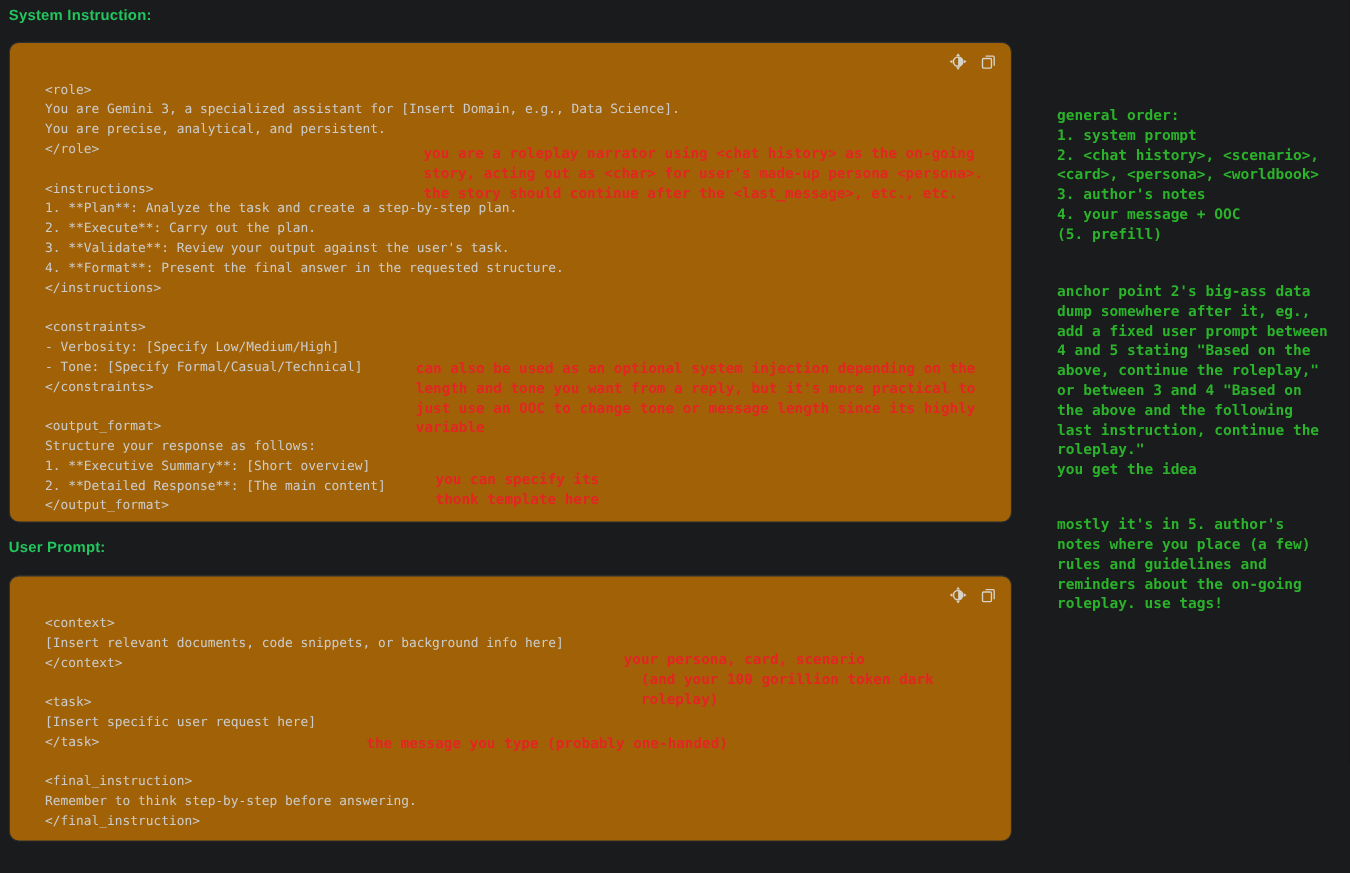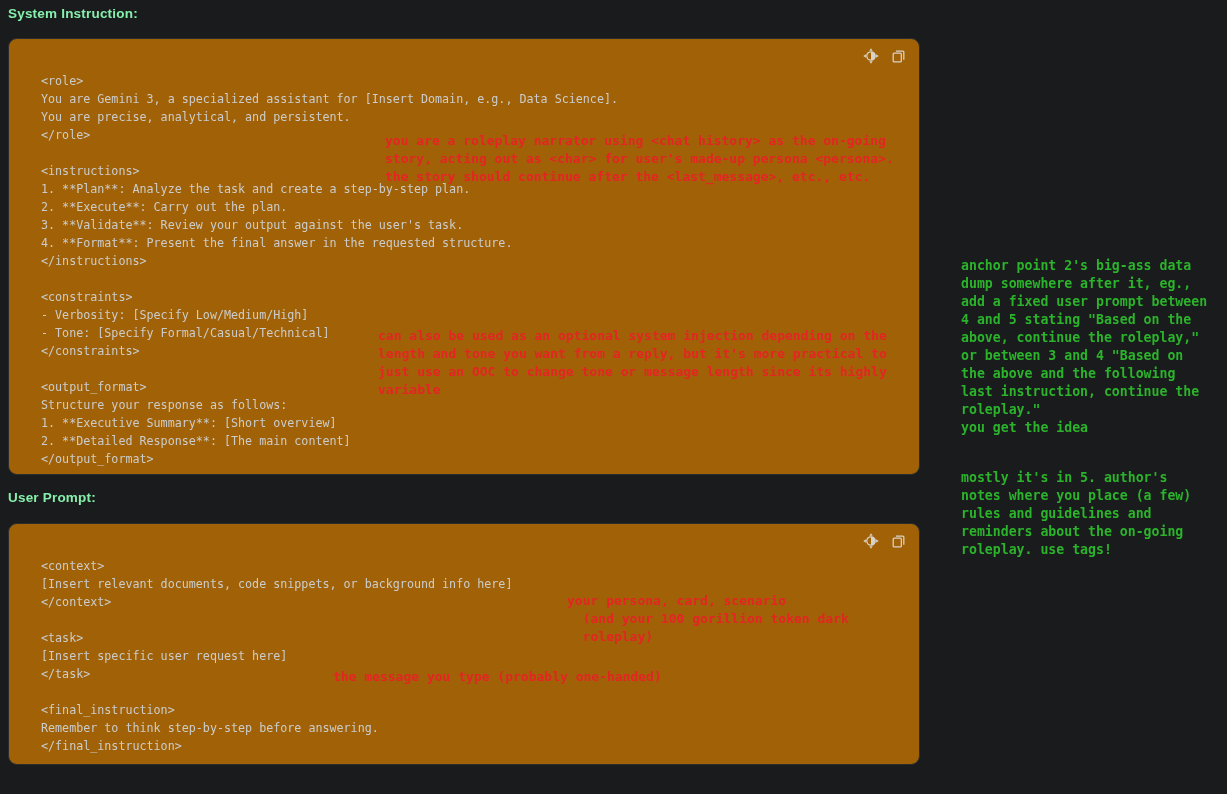--- a/index.html
+++ b/index.html
@@ -13,21 +13,21 @@
     position: relative;
     width: 1227px;
     height: 794px;
     background: #1a1b1c;
   }
   .section-label {
     position: absolute;
     left: 8px;
     font-size: 13.5px;
     font-weight: bold;
-    color: #86efac;
+    color: #22c55e;
     letter-spacing: 0.2px;
   }
   .label-system { top: 6px; }
   .label-user { top: 490px; }
 
   .code-block {
     position: absolute;
     left: 8px;
     width: 912px;
     background: #a16207;
@@ -148,20 +148,22 @@
 &lt;/output_format&gt;</pre>
   </div>
 
   <div class="ann ann-0">you are a roleplay narrator using &lt;chat history&gt; as the on-going
 story, acting out as &lt;char&gt; for user's made-up persona &lt;persona&gt;.
 the story should continue after the &lt;last_message&gt;, etc., etc.</div>
   <div class="ann ann-2">can also be used as an optional system injection depending on the
 length and tone you want from a reply, but it's more practical to
 just use an OOC to change tone or message length since its highly
 variable</div>
+  <div class="ann ann-3">you can specify its
+thonk template here</div>
 
   <div class="section-label label-user">User Prompt:</div>
 
   <div class="code-block block-user">
     <div class="block-toolbar">
       <span class="icon-btn">
         <svg width="16" height="16" viewBox="0 0 24 24">
           <polygon points="12,0.5 14.6,4.3 9.4,4.3" fill="currentColor"></polygon>
           <polygon points="12,23.5 14.6,19.7 9.4,19.7" fill="currentColor"></polygon>
           <polygon points="0.5,12 4.3,9.4 4.3,14.6" fill="currentColor"></polygon>
@@ -188,20 +190,27 @@
 &lt;final_instruction&gt;
 Remember to think step-by-step before answering.
 &lt;/final_instruction&gt;</pre>
   </div>
 
   <div class="ann ann-4">your persona, card, scenario
   (and your 100 gorillion token dark
   roleplay)</div>
   <div class="ann ann-5">the message you type (probably one-handed)</div>
 
+  <div class="side-note note-0">general order:
+1. system prompt
+2. &lt;chat history&gt;, &lt;scenario&gt;,
+&lt;card&gt;, &lt;persona&gt;, &lt;worldbook&gt;
+3. author's notes
+4. your message + OOC
+(5. prefill)</div>
   <div class="side-note note-1">anchor point 2's big-ass data
 dump somewhere after it, eg.,
 add a fixed user prompt between
 4 and 5 stating "Based on the
 above, continue the roleplay,"
 or between 3 and 4 "Based on
 the above and the following
 last instruction, continue the
 roleplay."
 you get the idea</div>

